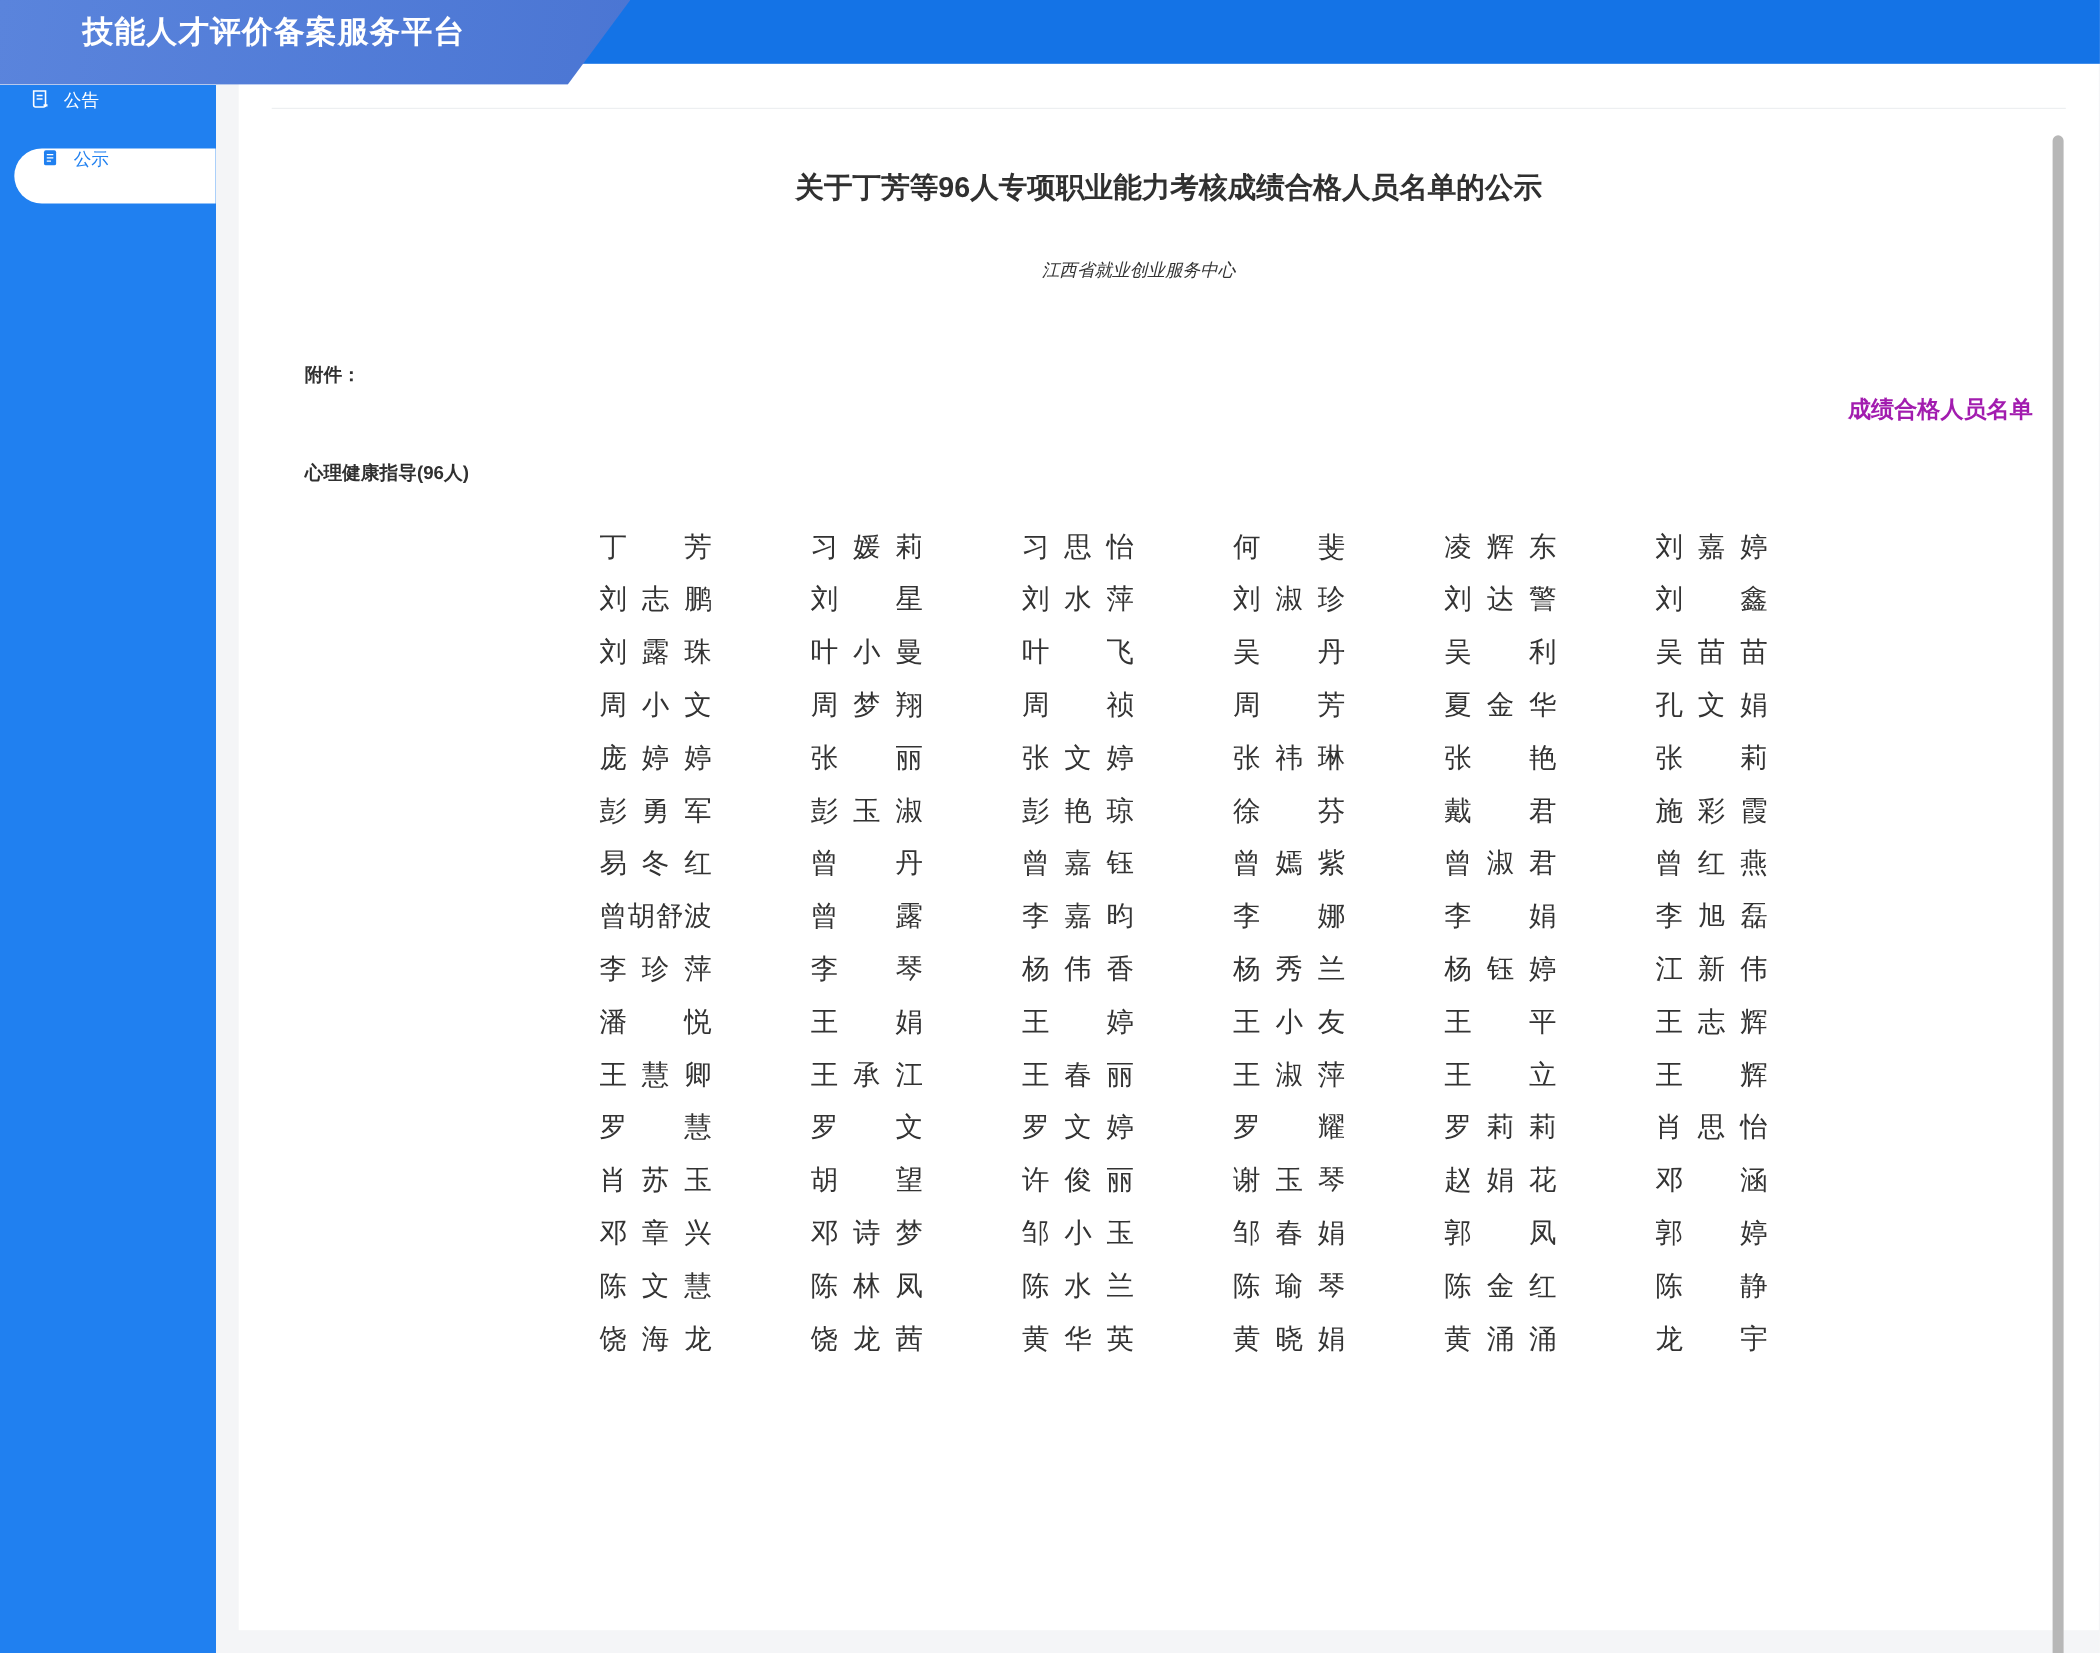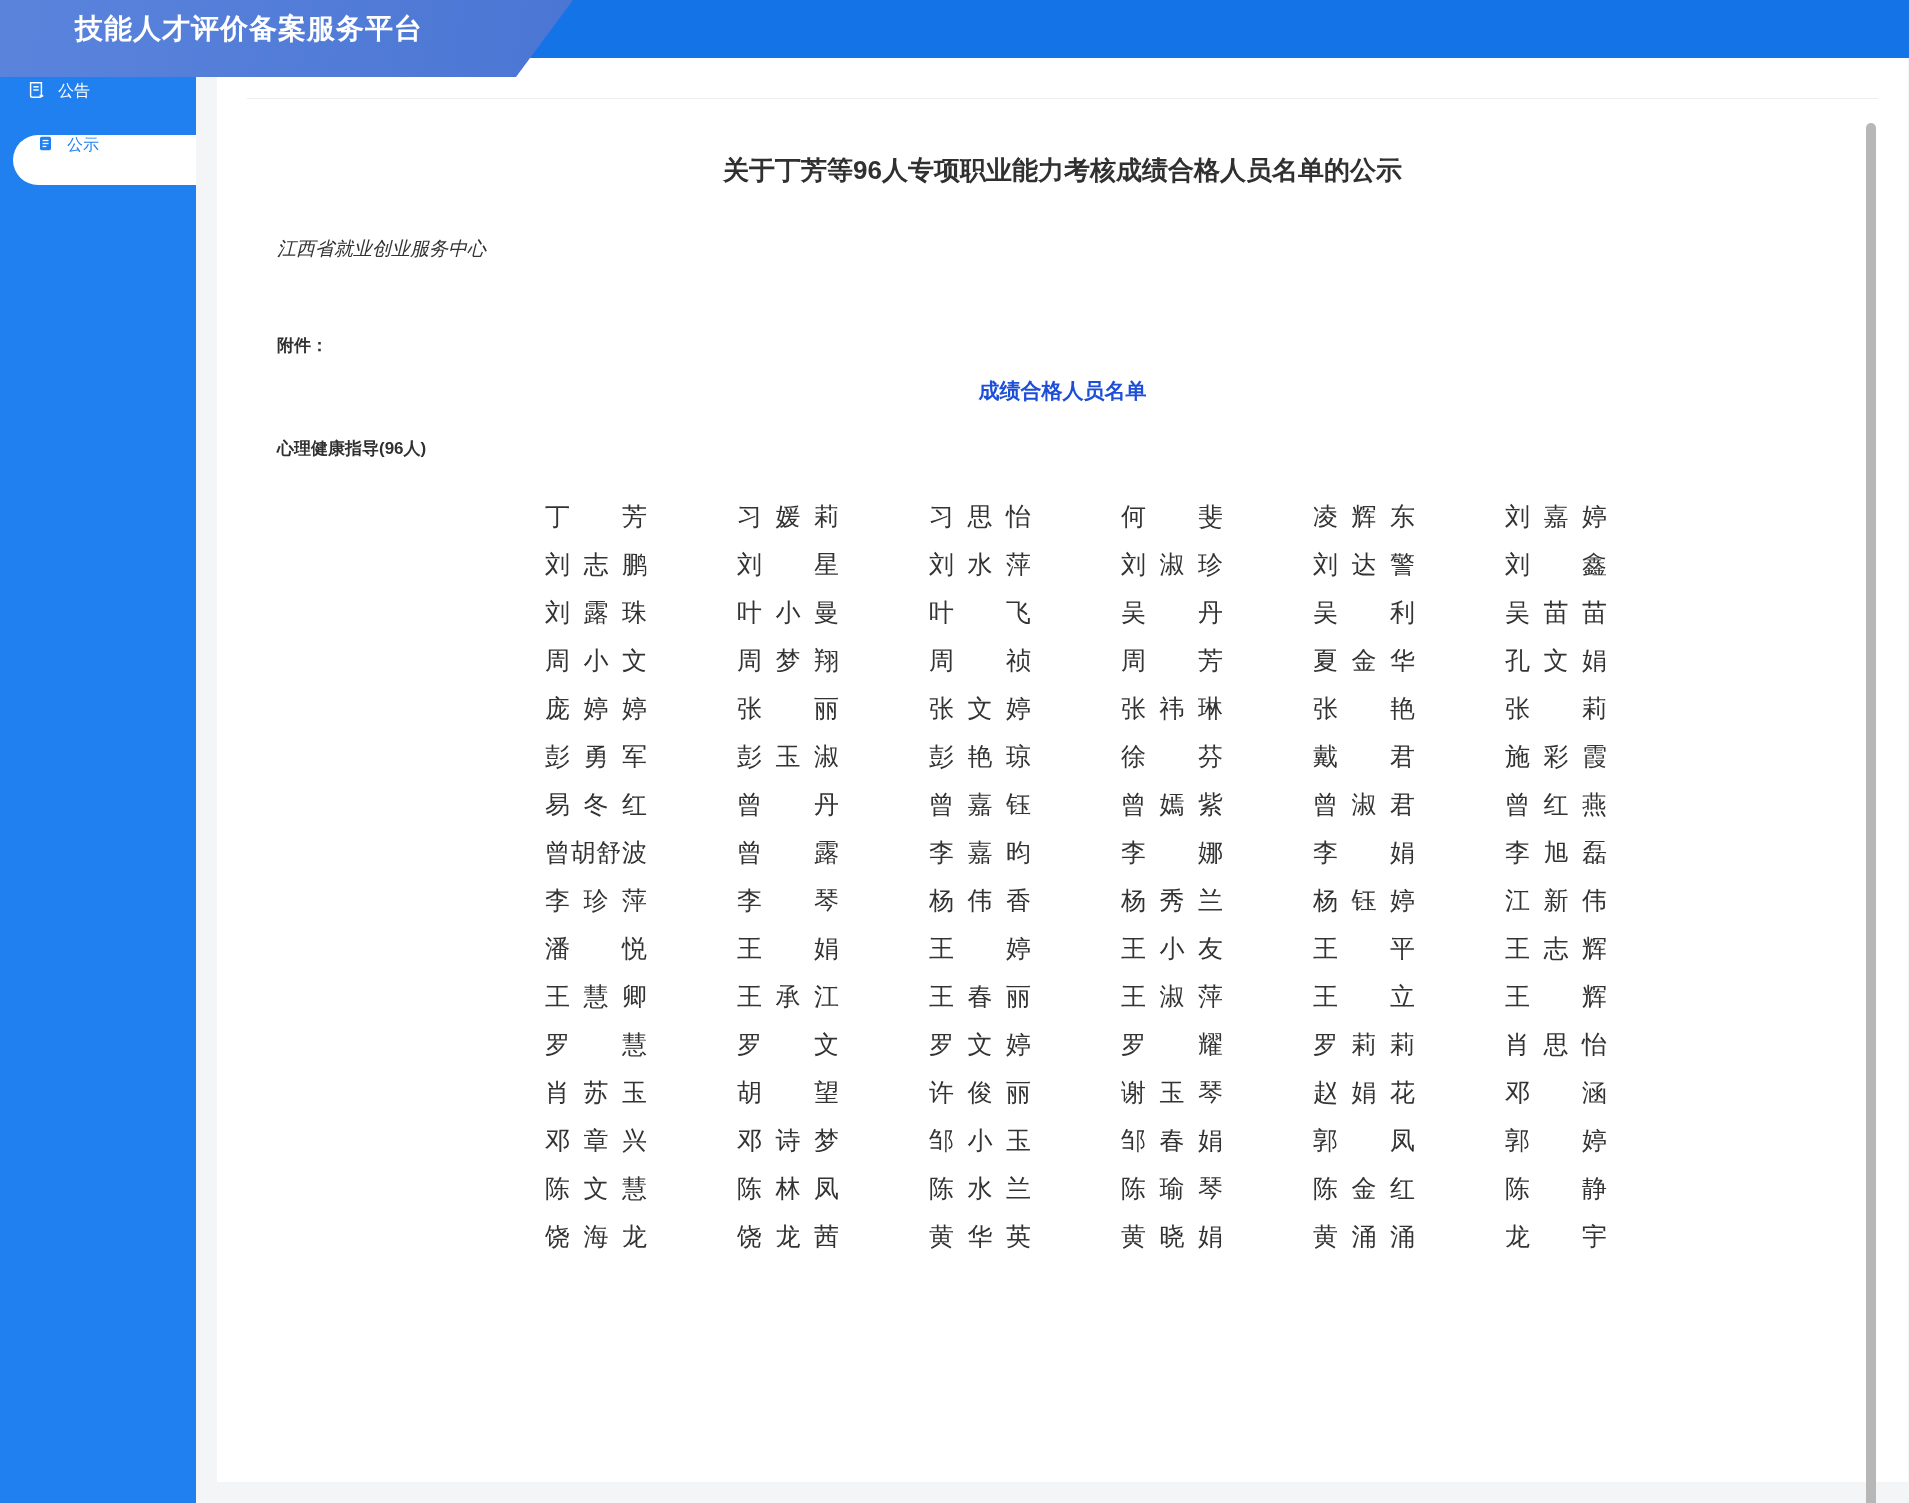--- a/index.html
+++ b/index.html
@@ -56,26 +56,26 @@
   .hdiv { border-bottom:1px solid #ebeef0; margin:0 30px; }
   .doc { padding:0 60px; }
   .doc-title {
     margin-top:54px; text-align:center; font-size:26px; font-weight:bold; color:#303030;
   }
   .doc-body {
     margin-top:56px; font-size:16px; line-height:1.6; color:#333;
     text-indent:2em;
   }
   .sign {
-    margin-top:48px; text-align:left; padding-right:55px;
-    font-family:"Liberation Serif", serif; font-style:italic; font-size:19px; color:#333;
+    margin-top:48px; text-align:center; padding-right:55px;
+    font-family:"Liberation Serif", serif; font-style:italic; font-size:16px; color:#333;
   }
   .sign-date { margin-top:22px; margin-right:47px; }
   .attach { margin-top:72px; font-size:17px; font-weight:bold; color:#303030; }
-  .list-title { margin-top:20px; text-align:center; font-size:21px; font-weight:bold; color:#1d4ed8; }
+  .list-title { margin-top:6px; text-align:right; font-size:21px; font-weight:bold; color:#a21caf; }
   .category { margin-top:32px; font-size:17px; font-weight:bold; color:#303030; }
   .name-grid {
     margin-top:32px; margin-left:268px;
     display:grid; grid-template-columns:repeat(6,192px);
   }
   .name-cell {
     width:102px; height:48px; line-height:48px; font-size:25px; color:#333;
     text-align:justify; text-align-last:justify; white-space:nowrap; overflow:hidden;
   }
   .scroll-thumb {

